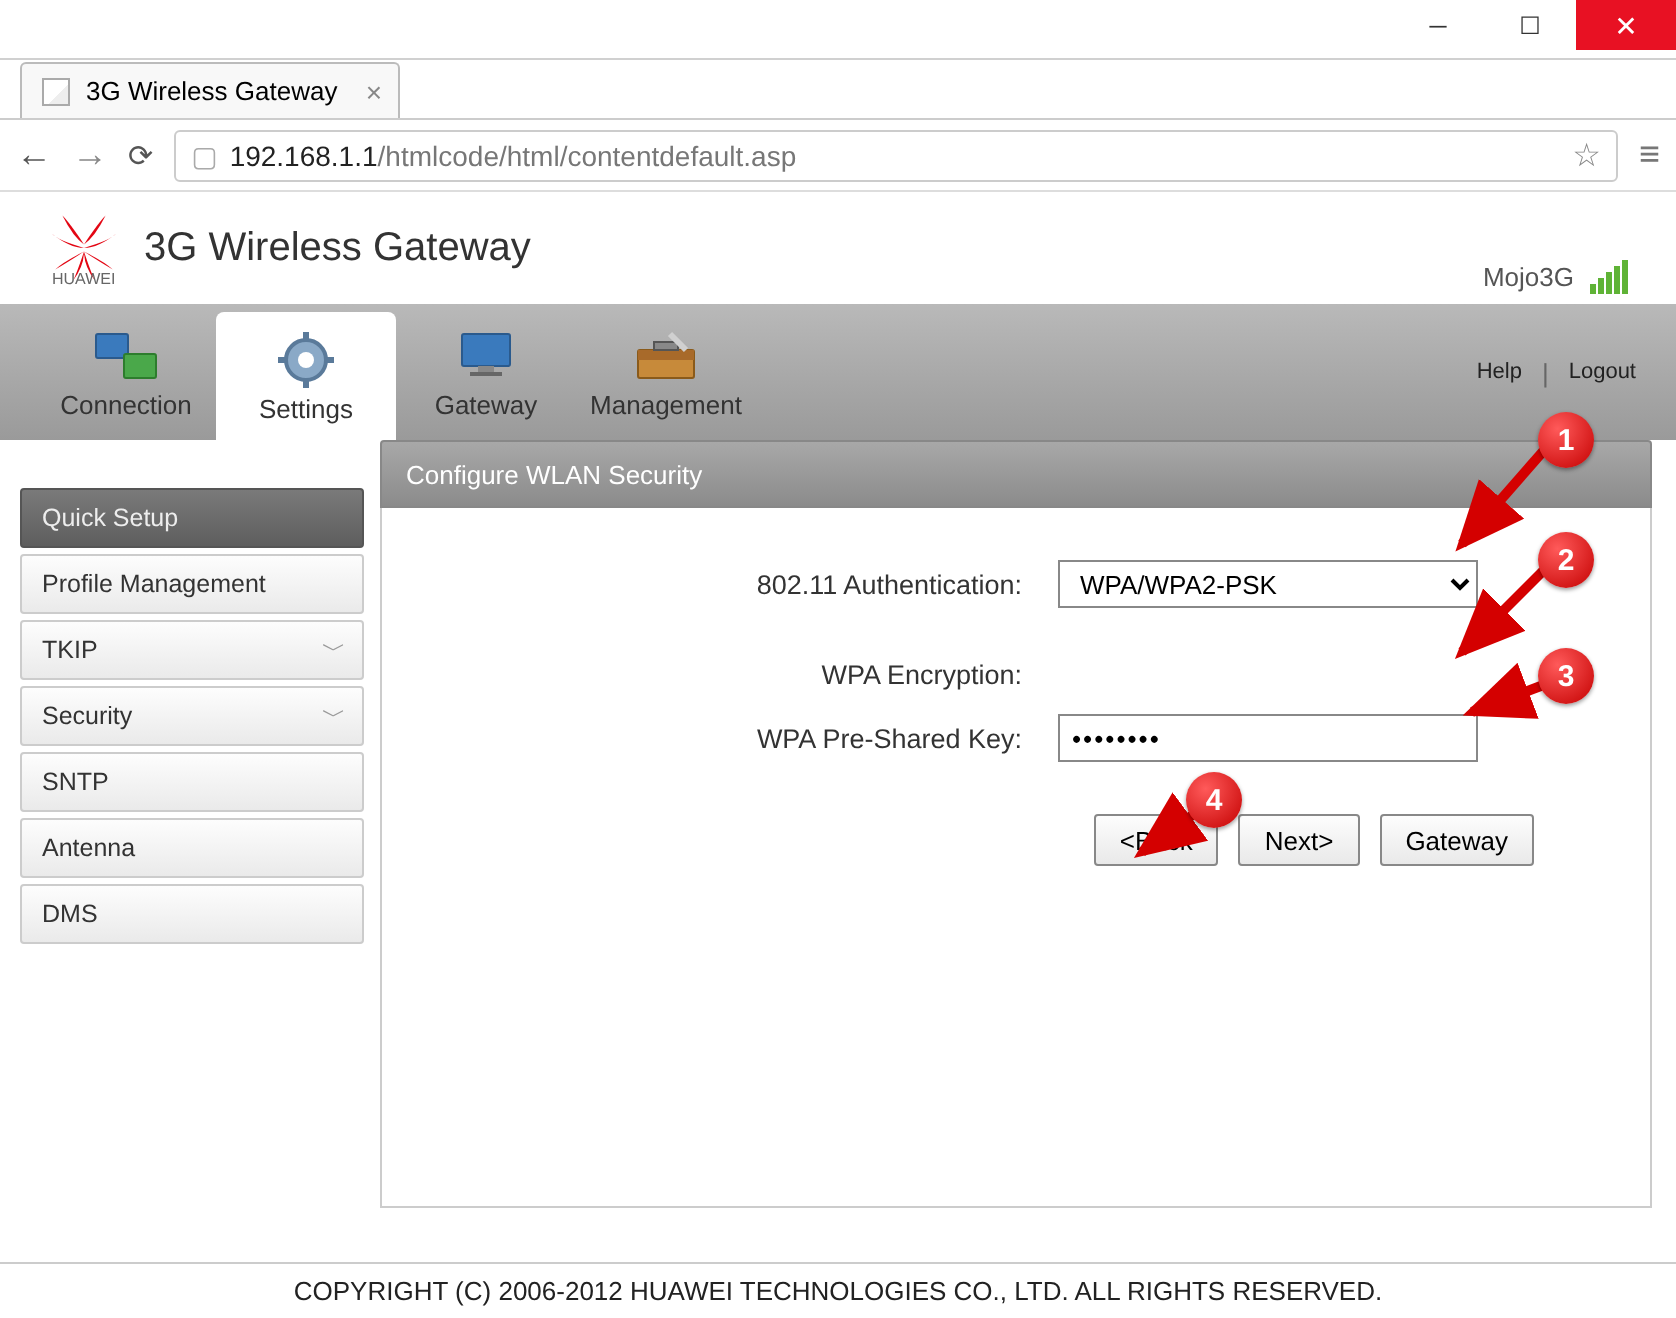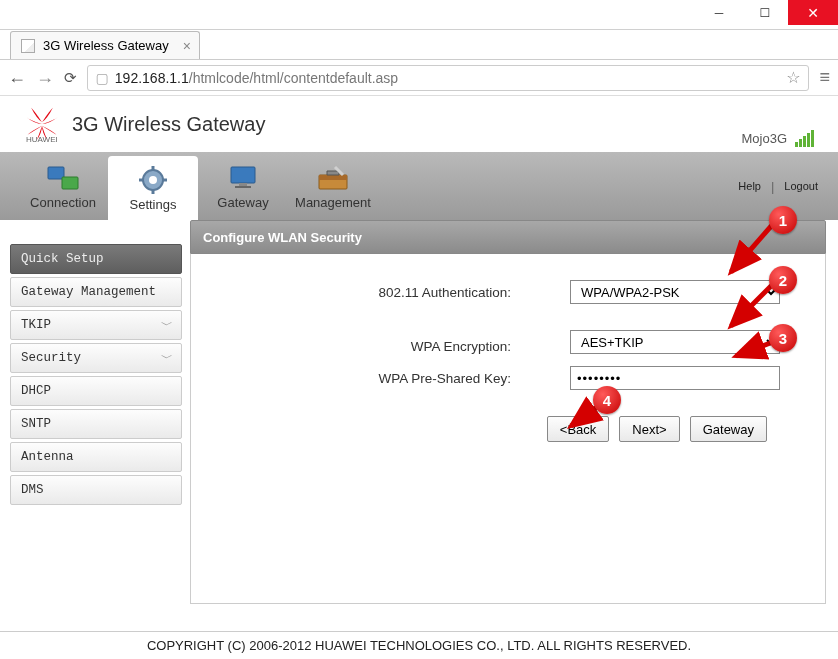--- a/index.html
+++ b/index.html
@@ -38,30 +38,30 @@
   .main-nav { height: 68px; background: linear-gradient(#b9b9b9, #9a9a9a); display: flex; align-items: stretch; padding: 0 0 0 18px; }
   .nav-item { width: 90px; display: flex; flex-direction: column; align-items: center; justify-content: center; color: #333; font-size: 13px; gap: 2px; position: relative; }
   .nav-item.active { background: #fff; border-radius: 4px 4px 0 0; margin-top: 4px; }
   .nav-icon { width: 34px; height: 30px; display: flex; align-items: center; justify-content: center; }
   .nav-right { margin-left: auto; display: flex; align-items: center; gap: 10px; padding-right: 20px; color: #333; }
   .nav-right a { color: #222; font-size: 11px; }
   .nav-sep { color: #666; }
 
   .content-wrap { display: flex; height: 420px; }
   .sidebar { width: 190px; padding: 24px 8px 0 10px; }
-  .side-item { height: 30px; border: 1px solid #ccc; background: linear-gradient(#fdfdfd,#eaeaea); margin-bottom: 3px; display: flex; align-items: center; padding: 0 10px; font-size: 12.5px; color: #333; border-radius: 2px; position: relative; font-family: Liberation Mono, monospace; }
+  .side-item { height: 30px; border: 1px solid #ccc; background: linear-gradient(#fdfdfd,#eaeaea); margin-bottom: 3px; display: flex; align-items: center; padding: 0 10px; font-size: 12.5px; color: #333; border-radius: 2px; position: relative; }
   .side-item.active { background: linear-gradient(#7a7a7a,#5e5e5e); color: #ededed; border-color: #555; }
   .side-item .chev { position: absolute; right: 8px; color: #999; font-size: 12px; }
 
   .main { flex: 1; padding: 0 12px 0 0; }
-  .panel-head { height: 31px; background: linear-gradient(#a8a8a8,#8b8b8b); color: #fff; font-weight: bold; font-size: 13px; display: flex; align-items: center; padding: 16px 12px; border-radius: 2px 2px 0 0; border: 1px solid #888; }
+  .panel-head { height: 31px; background: linear-gradient(#a8a8a8,#8b8b8b); color: #fff; font-weight: normal; font-size: 13px; display: flex; align-items: center; padding: 16px 12px; border-radius: 2px 2px 0 0; border: 1px solid #888; }
   .panel-body { border: 1px solid #ccc; border-top: none; padding: 26px 18px; min-height: 350px; position: relative; }
 
-  .form-row { display: flex; align-items: center; margin-bottom: 26px; gap: 41px; }
-  .form-row.tight { margin-bottom: 12px; align-items: flex-end; }
+  .form-row { display: flex; align-items: center; margin-bottom: 26px; }
+  .form-row.tight { margin-bottom: 12px; }
   .form-label { width: 320px; text-align: right; padding-right: 18px; color: #333; font-size: 13.5px; }
   .form-control { border: 1px solid #888; height: 24px; width: 210px; font-size: 13px; padding: 0 6px; background: #fff; }
   select.form-control { appearance: menulist; }
   input.form-control[type="password"] { letter-spacing: 1px; }
 
   .btn-row { display: flex; justify-content: flex-end; gap: 10px; padding-right: 40px; margin-top: 20px; }
   .btn { border: 1px solid #888; background: linear-gradient(#fdfdfd,#e9e9e9); height: 26px; padding: 0 12px; font-size: 13px; cursor: pointer; border-radius: 2px; }
 
   .footer { position: absolute; bottom: 6px; left: 0; right: 0; text-align: center; font-size: 13px; color: #222; border-top: 1px solid #ccc; padding-top: 6px; }
 
@@ -183,32 +183,29 @@
       <a>Logout</a>
     </div>
   </div>
 
   <div class="content-wrap">
     <div class="sidebar">
       <div class="side-item active">
           <span>Quick Setup</span>
         </div>
       <div class="side-item">
-          <span>Gateway Management</span>
+          <span>Profile Management</span>
         </div>
       <div class="side-item">
           <span>TKIP</span>
           <span class="chev">﹀</span>
         </div>
       <div class="side-item">
           <span>Security</span>
           <span class="chev">﹀</span>
-        </div>
-      <div class="side-item">
-          <span>DHCP</span>
         </div>
       <div class="side-item">
           <span>SNTP</span>
         </div>
       <div class="side-item">
           <span>Antenna</span>
         </div>
       <div class="side-item">
           <span>DMS</span>
         </div>
@@ -220,23 +217,20 @@
 
         <div class="form-row">
           <div class="form-label">802.11 Authentication:</div>
           <select class="form-control">
             <option>WPA/WPA2-PSK</option>
           </select>
         </div>
 
         <div class="form-row tight">
           <div class="form-label">WPA Encryption:</div>
-          <select class="form-control">
-            <option>AES+TKIP</option>
-          </select>
         </div>
 
         <div class="form-row">
           <div class="form-label">WPA Pre-Shared Key:</div>
           <input type="password" class="form-control" value="••••••••" style="">
         </div>
 
         <div class="btn-row">
           <button class="btn">&lt;Back</button>
           <button class="btn">Next&gt;</button>

